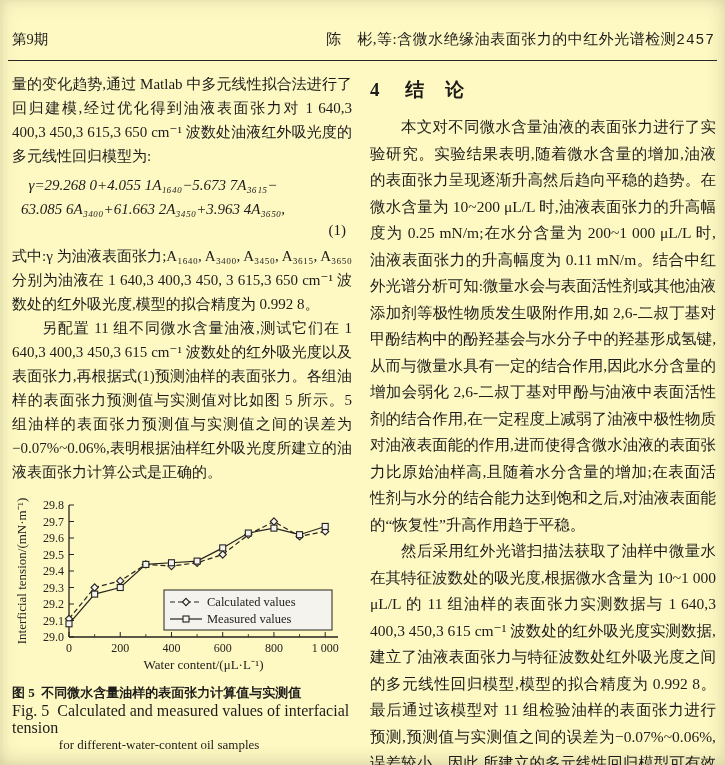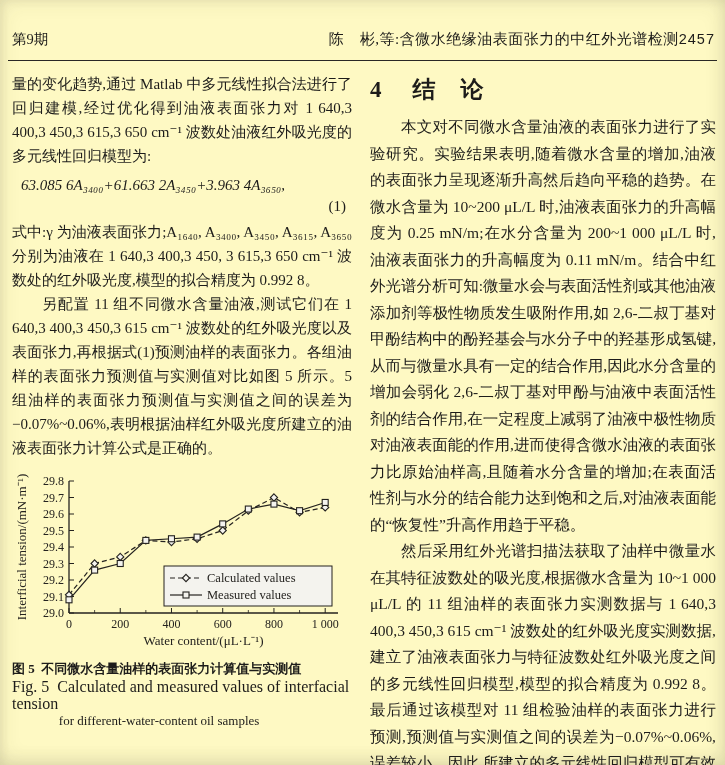--- a/index.html
+++ b/index.html
@@ -14,36 +14,36 @@
     box-shadow:inset 0 0 22px rgba(60,55,45,.10), inset -4px -8px 14px rgba(60,55,45,.07), inset 3px 2px 8px rgba(60,55,45,.06);
   }
   
   .hdr{
     position:absolute;top:30px;left:12px;right:10px;
     display:flex;align-items:baseline;
     font-size:14.5px;
   }
   .hdr .issue{flex:0 0 auto;}
   .hdr .rtitle{flex:1 1 auto;text-align:right;font-size:15px;letter-spacing:.5px;}
-  .hdr .pageno{flex:0 0 auto;font-family:Liberation Sans, sans-serif;letter-spacing:1px;}
+  .hdr .pageno{flex:0 0 auto;font-family:Liberation Mono, monospace;letter-spacing:1px;}
   .hdr-rule{position:absolute;top:60px;left:8px;right:8px;height:0;border-top:1.6px solid #2a2825;}
   
   .cols{position:absolute;top:72px;left:12px;right:9px;bottom:0;display:flex;justify-content:flex-end;}
   .col{position:relative;}
   .col.left{width:340px;margin-right:18px;font-size:15px;line-height:24px;}
   .col.right{width:346px;font-size:15.5px;line-height:26.5px;}
   p{margin:0;text-align:justify;}
   p.indent{text-indent:2em;}
   
   .formula{margin:5px 0 4px 0;font-style:italic;line-height:24px;}
   .f-l1{padding-left:1.1em;}
   .f-l2{padding-left:0.6em;}
   .f-num{font-style:normal;text-align:right;line-height:19px;padding-right:6px;}
   
-  h2.sec{margin:6px 0 12px 0;font-size:23px;font-weight:bold;line-height:24px;letter-spacing:1px;}
+  h2.sec{margin:6px 0 12px 0;font-size:19px;font-weight:bold;line-height:24px;letter-spacing:1px;}
   h2.sec .num{margin-right:1.3em;}
   
   figure{margin:10px 0 0 0;}
   #chart-svg{display:block;width:338px;height:186px;}
   figcaption{margin-top:4px;}
   .cap-zh{font-size:13px;font-weight:bold;line-height:18px;white-space:pre-wrap;}
   .cap-en{font-size:16px;line-height:17px;white-space:pre-wrap;}
   .cap-en2{font-size:13px;line-height:17px;padding-left:3.6em;}
 </style>
 </head>
@@ -57,20 +57,21 @@
     <span class="pageno">2457</span>
   </div>
   <div class="hdr-rule"></div>
 
   <div class="cols">
 
     <div class="col left">
       <p>量的变化趋势,通过 Matlab 中多元线性拟合法进行了回归建模,经过优化得到油液表面张力对 1 640,3 400,3 450,3 615,3 650 cm⁻¹ 波数处油液红外吸光度的多元线性回归模型为:</p>
 
       <div class="formula">
+        <div class="f-l1">γ=29.268 0+4.055 1A₁₆₄₀−5.673 7A₃₆₁₅−</div>
         <div class="f-l2">63.085 6A₃₄₀₀+61.663 2A₃₄₅₀+3.963 4A₃₆₅₀,</div>
         <div class="f-num">(1)</div>
       </div>
 
       <p>式中:γ 为油液表面张力;A₁₆₄₀, A₃₄₀₀, A₃₄₅₀, A₃₆₁₅, A₃₆₅₀ 分别为油液在 1 640,3 400,3 450, 3 615,3 650 cm⁻¹ 波数处的红外吸光度,模型的拟合精度为 0.992 8。</p>
       <p class="indent">另配置 11 组不同微水含量油液,测试它们在 1 640,3 400,3 450,3 615 cm⁻¹ 波数处的红外吸光度以及表面张力,再根据式(1)预测油样的表面张力。各组油样的表面张力预测值与实测值对比如图 5 所示。5 组油样的表面张力预测值与实测值之间的误差为−0.07%~0.06%,表明根据油样红外吸光度所建立的油液表面张力计算公式是正确的。</p>
 
       <figure>
         <svg id="chart-svg" viewBox="0 0 338 186">
             <line x1="57" y1="11" x2="57" y2="143" stroke="#24221f" stroke-width="1.3"></line>

